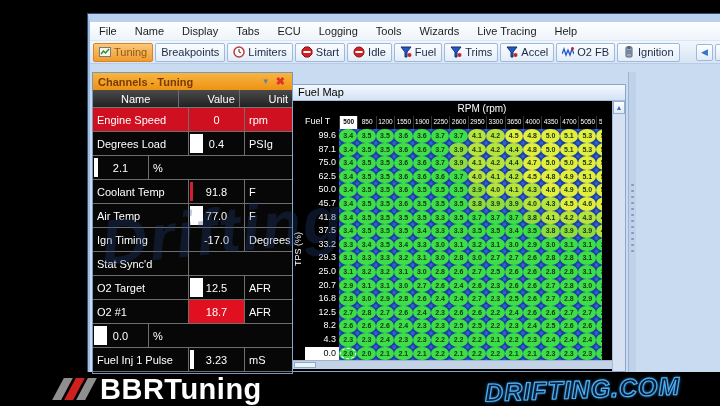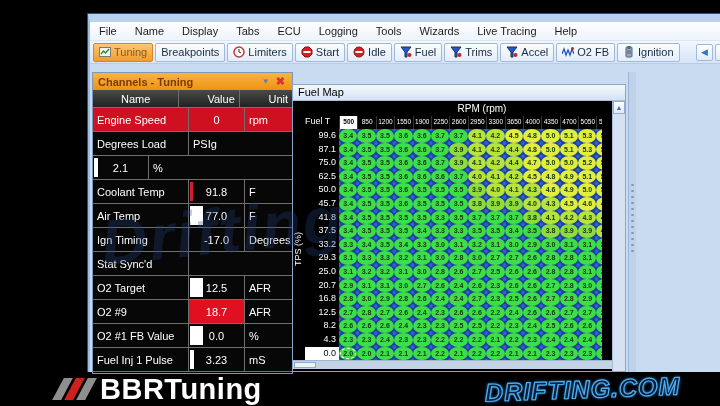--- a/index.html
+++ b/index.html
@@ -243,20 +243,24 @@
         <div id="ch-rows">
             <div class="ch-row row-red">
               <span class="c-name">Engine Speed</span>
               <span class="c-val">
                 <span>0</span>
               </span>
               <span class="c-unit">rpm</span>
             </div>
             <div class="ch-row">
               <span class="c-name">Degrees Load</span>
+              <span class="c-val">
+                <span class="ind wide"></span>
+                <span>0.4</span>
+              </span>
               <span class="c-unit">PSIg</span>
             </div>
             <div class="ch-row">
               <span class="c-val">
                 <span class="ind thin"></span>
                 <span>2.1</span>
               </span>
               <span class="c-unit">%</span>
             </div>
             <div class="ch-row">
@@ -288,28 +292,27 @@
             </div>
             <div class="ch-row">
               <span class="c-name">O2 Target</span>
               <span class="c-val">
                 <span class="ind wide"></span>
                 <span>12.5</span>
               </span>
               <span class="c-unit">AFR</span>
             </div>
             <div class="ch-row">
-              <span class="c-name">O2 #9</span>
+              <span class="c-name">O2 #1</span>
               <span class="c-val val-red">
                 <span>18.7</span>
               </span>
               <span class="c-unit">AFR</span>
             </div>
             <div class="ch-row">
-              <span class="c-name">O2 #1 FB Value</span>
               <span class="c-val">
                 <span class="ind wide"></span>
                 <span>0.0</span>
               </span>
               <span class="c-unit">%</span>
             </div>
             <div class="ch-row">
               <span class="c-name">Fuel Inj 1 Pulse</span>
               <span class="c-val">
                 <span class="ind thin"></span>

